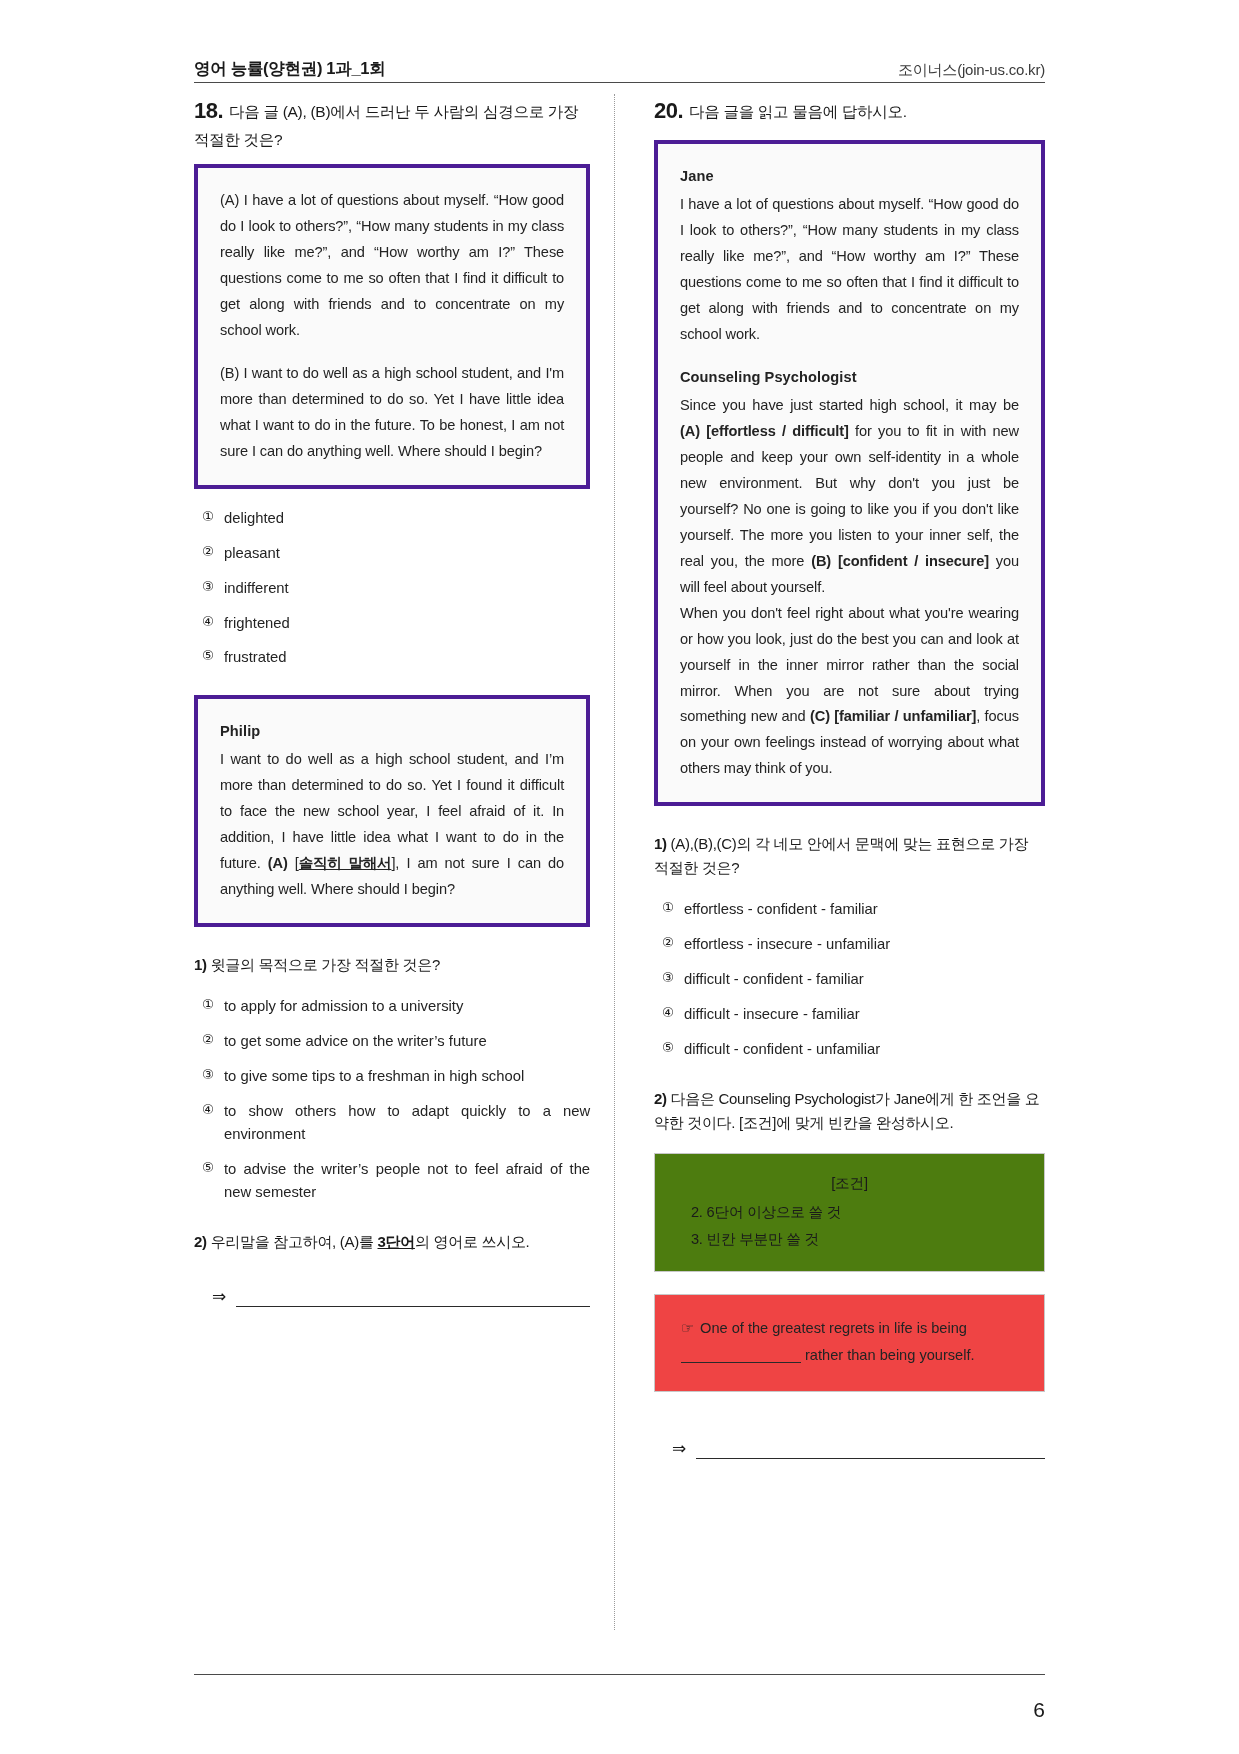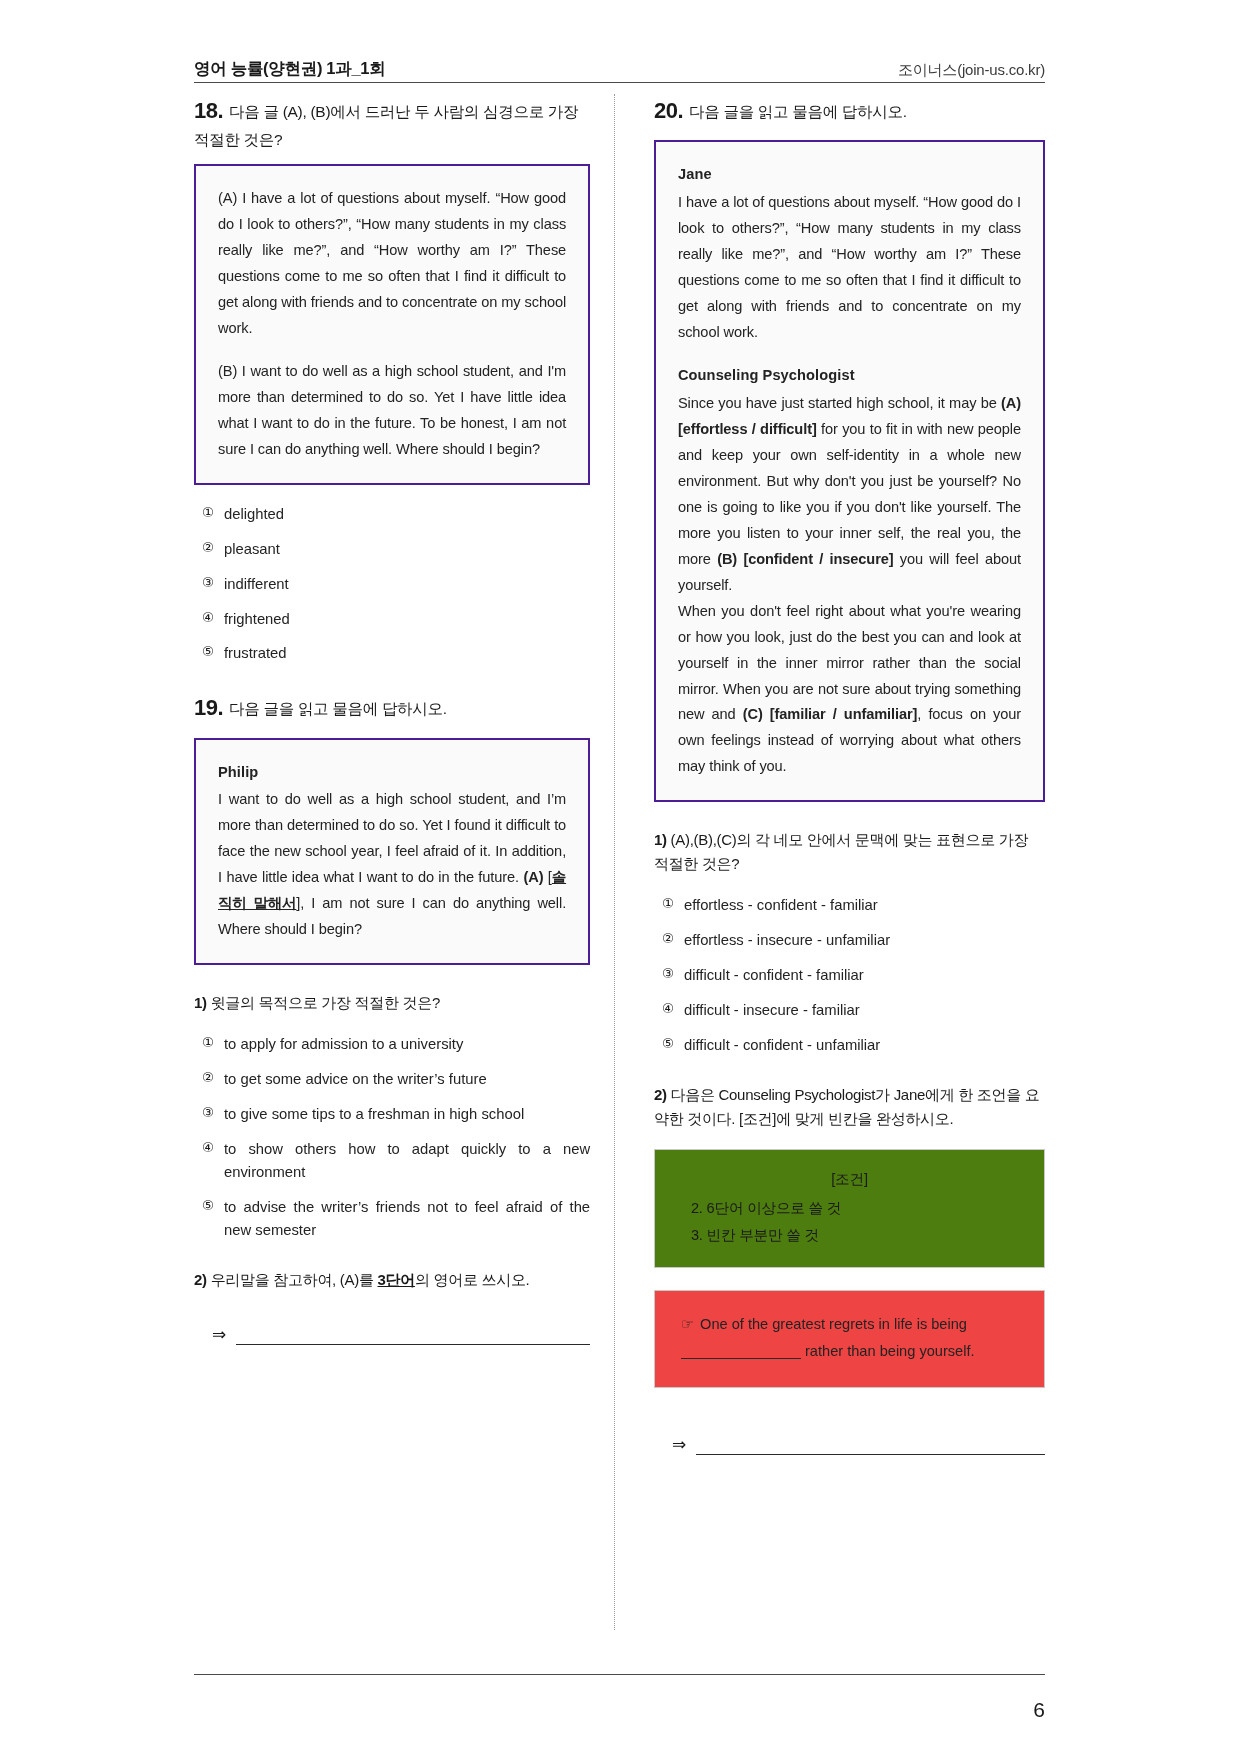--- a/index.html
+++ b/index.html
@@ -88,21 +88,21 @@
   .q-num {
     font-size: 22px;
     font-weight: bold;
     letter-spacing: -0.5px;
     margin-right: 6px;
     vertical-align: -1px;
   }
 
   
   .passage {
-    border: 2px solid #4c1d95;
+    border: 4px solid #4c1d95;
     background: #fafafa;
     box-sizing: border-box;
     padding: 20px 22px 20px 22px;
     font-size: 14.6px;
     line-height: 1.78;
     text-align: justify;
     color: #232323;
     letter-spacing: -0.1px;
   }
   .passage p { margin: 0; }
@@ -269,23 +269,20 @@
             <span class="choice-text">frightened</span>
           </li>
           <li>
             <span class="circ">⑤</span>
             <span class="choice-text">frustrated</span>
           </li>
         </ul>
       </div>
 
       <div style="margin-top:26px;">
-        <div class="q-head">
-          <span class="q-num">19.</span><span>다음 글을 읽고 물음에 답하시오.</span>
-        </div>
 
         <div class="passage">
           <div class="speaker">Philip</div>
           <p><span>I want to do well as a high school student, and I’m more than determined to do so. Yet I found it difficult to face the new school year, I feel afraid of it. In addition, I have little idea what I want to do in the future. </span><b class="inline">(A)</b><span> [</span><span class="ko-blank">솔직히 말해서</span><span>]</span><span>, I am not sure I can do anything well. Where should I begin?</span></p>
         </div>
 
         <div class="subq">
           <b>1)</b>
           <span>윗글의 목적으로 가장 적절한 것은?</span>
         </div>
@@ -302,21 +299,21 @@
           <li>
             <span class="circ">③</span>
             <span class="choice-text">to give some tips to a freshman in high school</span>
           </li>
           <li>
             <span class="circ">④</span>
             <span class="choice-text justify">to show others how to adapt quickly to a new environment</span>
           </li>
           <li>
             <span class="circ">⑤</span>
-            <span class="choice-text justify">to advise the writer’s friends not to feel afraid of the new semester</span>
+            <span class="choice-text justify">to advise the writer’s people not to feel afraid of the new semester</span>
           </li>
         </ul>
 
         <div class="subq">
           <b>2)</b>
           <span>우리말을 참고하여, (A)를 </span><span class="ul-bold">3단어</span><span>의 영어로 쓰시오.</span>
         </div>
 
         <div class="answer-line">
           <span class="arrow">⇒</span>

